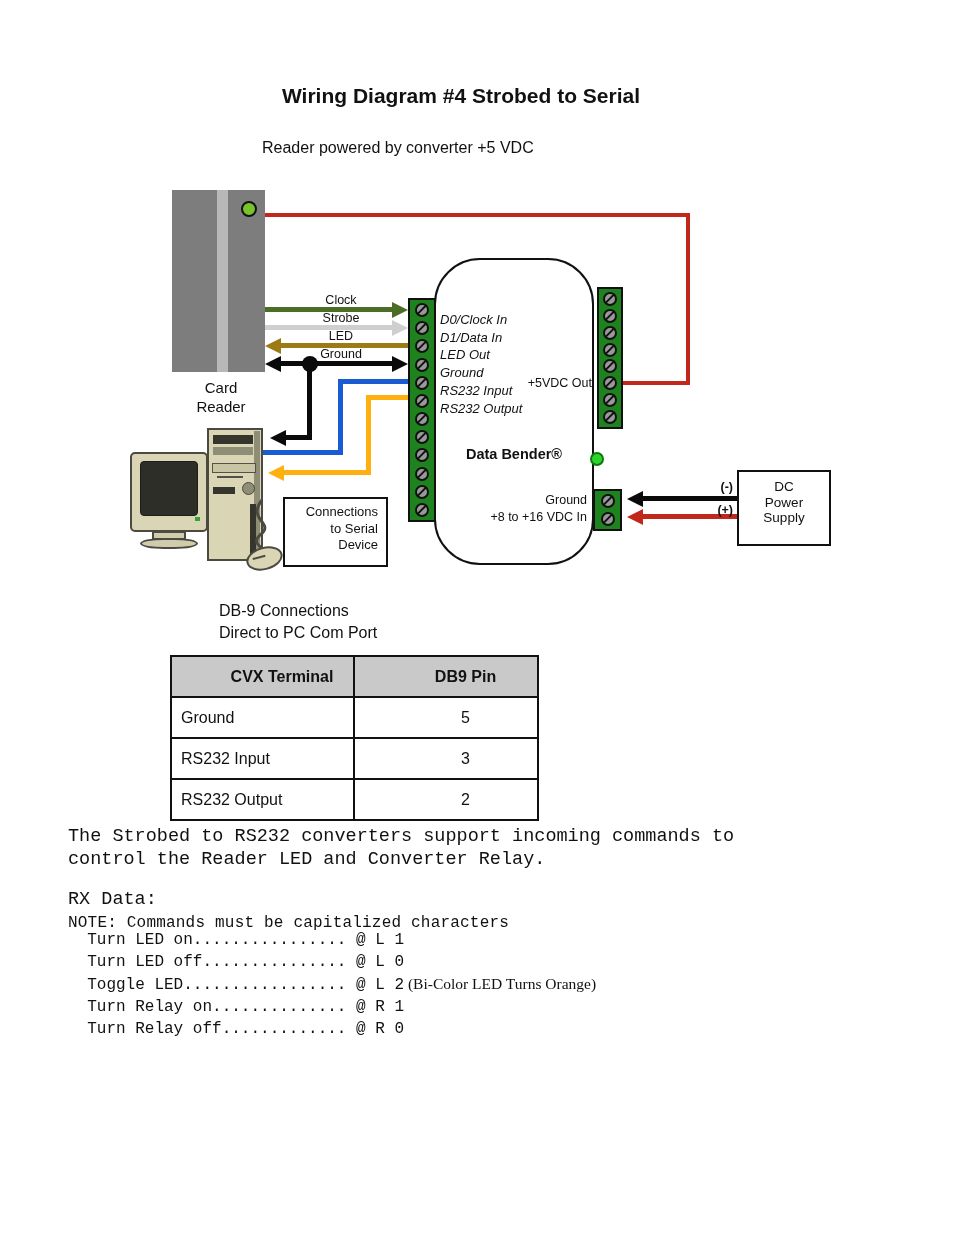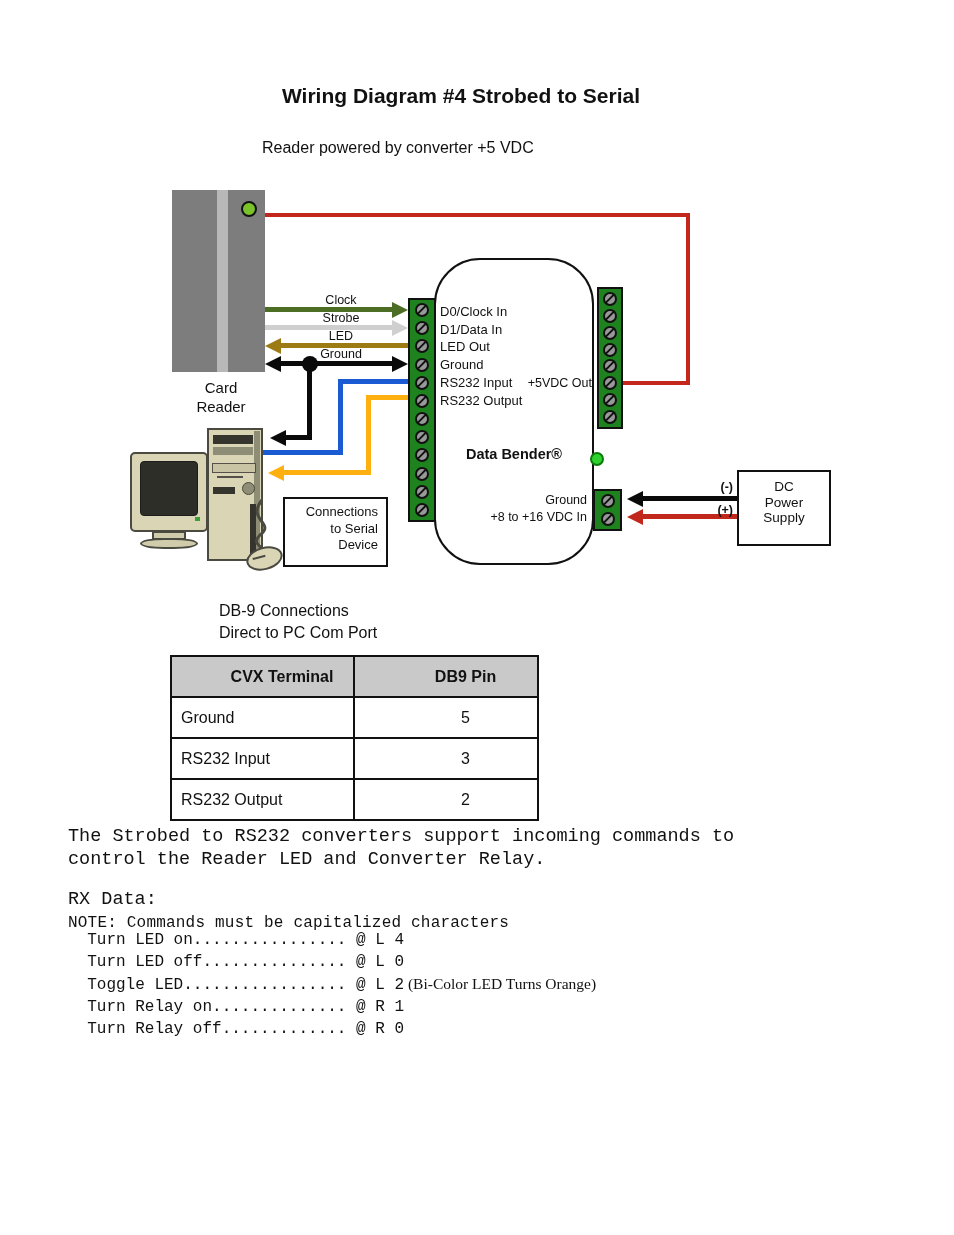--- a/index.html
+++ b/index.html
@@ -14,21 +14,21 @@
   .db9cap{left:219px;top:600px;font-size:16px;line-height:22px;white-space:pre-line;}
 
   
   .reader{left:172px;top:190px;width:93px;height:182px;background:#7d7d7d;z-index:2;}
   .reader-stripe{left:217px;top:190px;width:11px;height:182px;background:#b8b8b8;z-index:3;}
   .reader-led{left:241px;top:201px;width:16px;height:16px;border-radius:50%;background:#79c22a;border:2px solid #111;box-sizing:border-box;z-index:3;}
 
   
   .bender{left:434px;top:258px;width:160px;height:307px;border:2px solid #111;border-radius:46px;background:#fff;box-sizing:border-box;z-index:1;}
   .bender-name{left:436px;top:446px;width:156px;text-align:center;font-size:14.5px;font-weight:bold;z-index:4;}
-  .tlabels{left:440px;top:303px;font-size:13px;line-height:17.7px;z-index:4;}
+  .tlabels{left:440px;top:311px;font-size:13px;line-height:17.7px;z-index:4;font-style:italic;}
   .term-label{white-space:nowrap;}
   .vdc-label{left:490px;top:376px;width:102px;text-align:right;font-size:12.5px;z-index:4;}
   .gnd-label{left:465px;top:493px;width:122px;text-align:right;font-size:12.5px;z-index:4;}
   .vdcin-label{left:465px;top:510px;width:122px;text-align:right;font-size:12.5px;z-index:4;}
   .bender-led{left:590px;top:452px;width:14px;height:14px;border-radius:50%;background:#2fd12f;border:2px solid #0a7a0a;box-sizing:border-box;z-index:6;}
 
   
   .tstrip{position:absolute;background:var(--terminal-green,#1e821e);border:2px solid #111;box-sizing:border-box;
           display:flex;flex-direction:column;justify-content:space-between;align-items:center;padding:3px 0;z-index:5;}
   .strip-left{left:408px;top:298px;width:28px;height:224px;}
@@ -243,20 +243,20 @@
           <td>2</td>
         </tr>
       </tbody>
   </table>
 
   <div class="abs mono paragraph">The Strobed to RS232 converters support incoming commands to
 control the Reader LED and Converter Relay.</div>
   <div class="abs mono rx">RX Data:</div>
   <div class="abs mono note">NOTE: Commands must be capitalized characters</div>
   <div class="abs mono cmds">
-      <div class="cmd-line"><span>  Turn LED on................ @ L 4</span></div>
+      <div class="cmd-line"><span>  Turn LED on................ @ L 1</span></div>
       <div class="cmd-line"><span>  Turn LED off............... @ L 0</span></div>
       <div class="cmd-line"><span>  Toggle LED................. @ L 2</span><span class="cmd-note"> (Bi-Color LED Turns Orange)</span></div>
       <div class="cmd-line"><span>  Turn Relay on.............. @ R 1</span></div>
       <div class="cmd-line"><span>  Turn Relay off............. @ R 0</span></div>
     </div>
 
 </div>
 
 </body></html>

